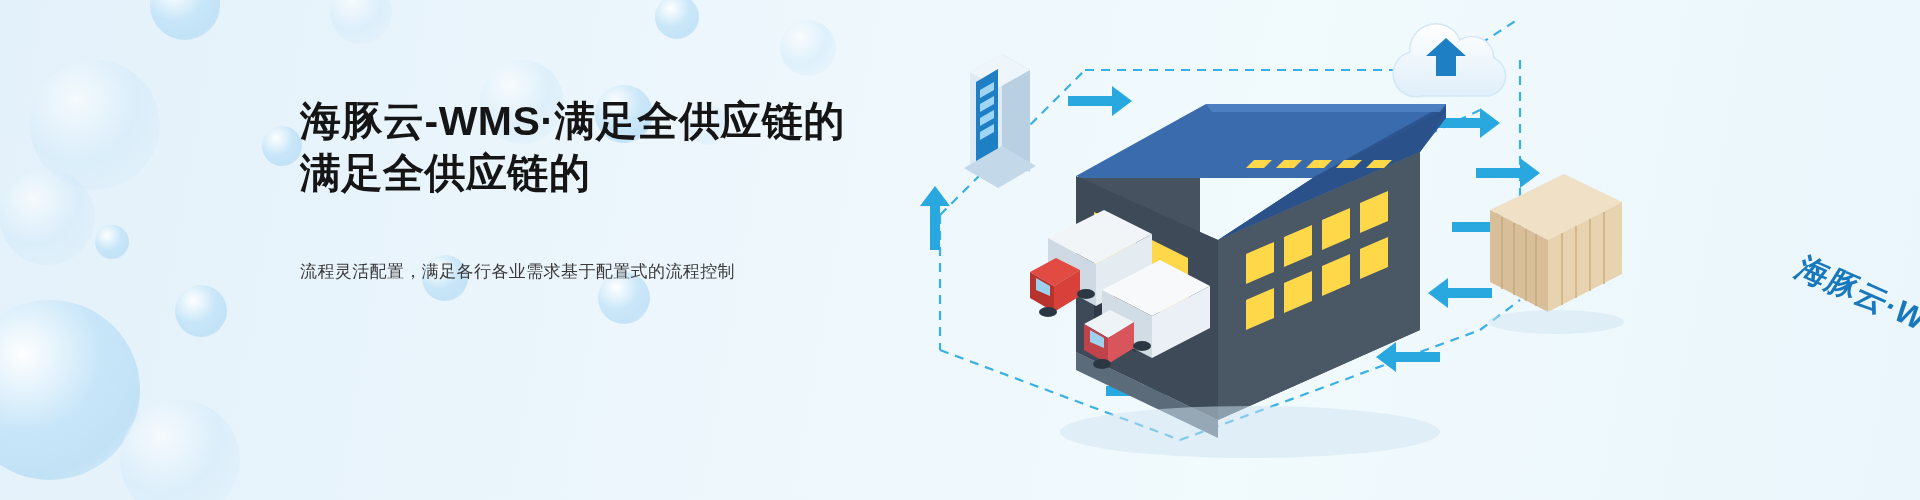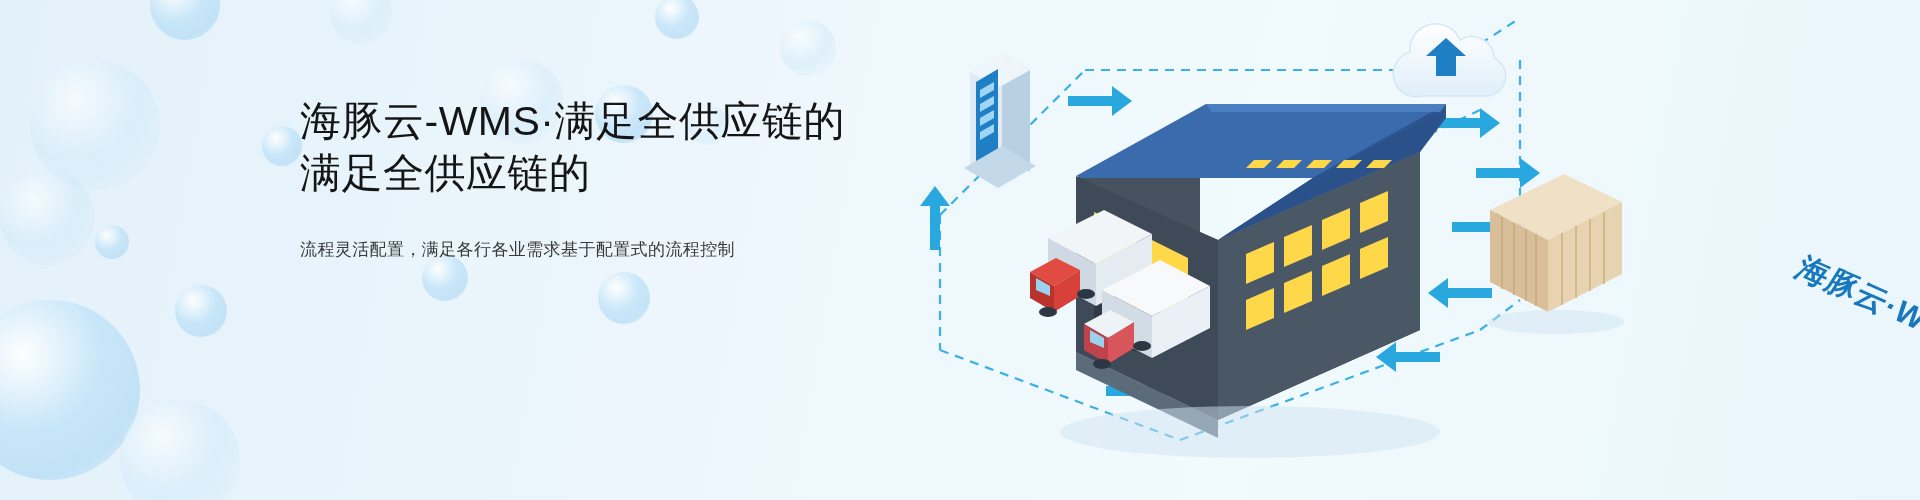--- a/index.html
+++ b/index.html
@@ -16,26 +16,26 @@
   .bubble{
     position:absolute;border-radius:50%;pointer-events:none;
     background:radial-gradient(circle at 35% 30%,rgba(255,255,255,.95) 0%,rgba(190,226,248,.75) 45%,rgba(150,205,240,.45) 72%,rgba(150,205,240,0) 100%);
   }
   .bubble.faint{
     background:radial-gradient(circle at 35% 30%,rgba(255,255,255,.6) 0%,rgba(205,232,249,.45) 50%,rgba(190,226,248,0) 100%);
   }
   
   #text-block{position:absolute;left:300px;top:95px;width:640px;}
   #headline{
-    font-size:41px;line-height:1.28;color:#151515;font-weight:400;
+    font-size:41px;line-height:1.28;color:#151515;font-weight:700;
     letter-spacing:.5px;white-space:nowrap;
   }
   #headline .hl-line{display:block;}
   #subtitle{
-    margin-top:38px;font-size:17px;color:#3a3a3a;letter-spacing:.4px;
+    margin-top:60px;font-size:17px;color:#3a3a3a;letter-spacing:.4px;
     white-space:nowrap;
   }
   
   #illustration{position:absolute;left:880px;top:0;width:1040px;height:500px;}
   #illu-svg{display:block;}
   
   .iso-label{
     position:absolute;font-size:31px;font-weight:700;color:#1878bd;
     letter-spacing:1px;white-space:nowrap;
     text-shadow:

